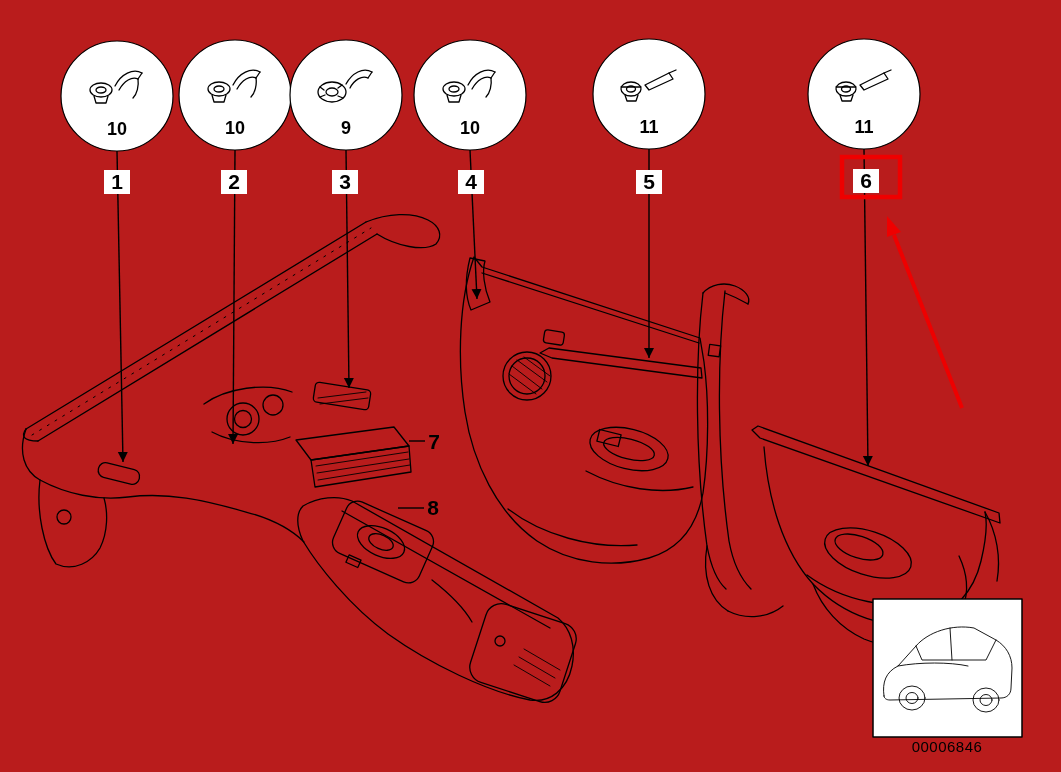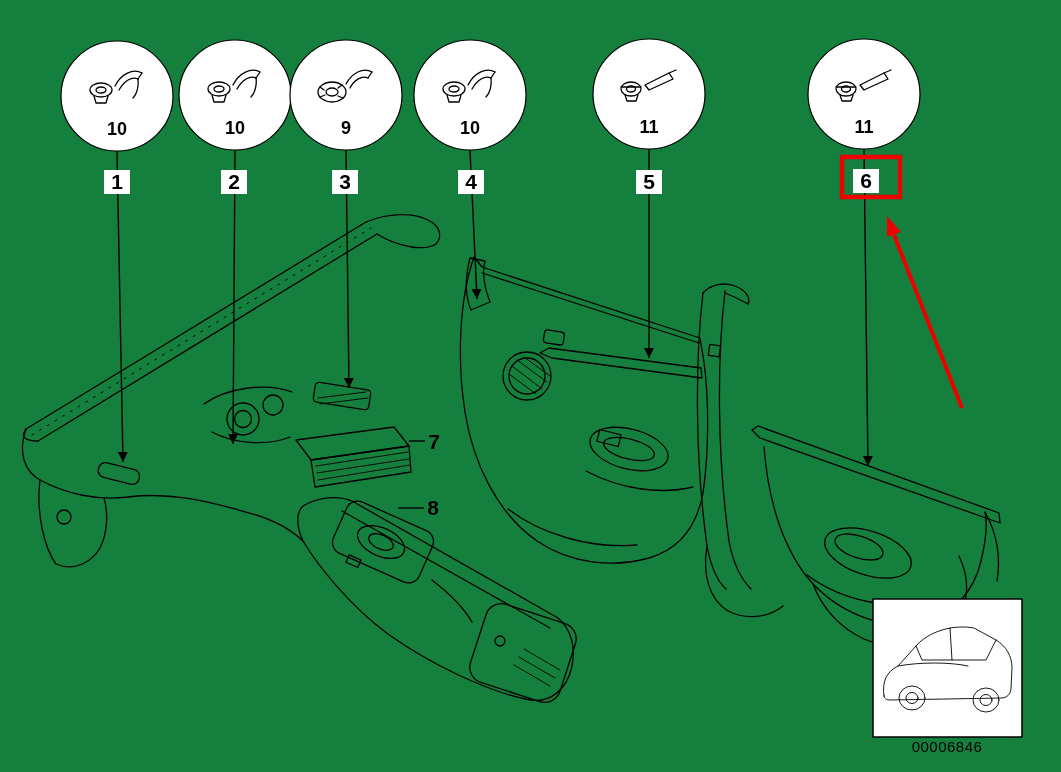--- a/index.html
+++ b/index.html
@@ -1,16 +1,16 @@
 <!DOCTYPE html>
 <html><head>
 <meta charset="utf-8">
 <style>
   html,body{margin:0;padding:0;background:#ffffff;}
-  .stage{position:relative;width:1061px;height:772px;background:#15803d;overflow:hidden;
+  .stage{position:relative;width:1061px;height:772px;background:#b91c1c;overflow:hidden;
          font-family:"Liberation Sans",sans-serif;}
   svg{display:block;width:100%;height:100%;}
   .art{stroke:#000;fill:none;stroke-width:1.3;stroke-linecap:round;stroke-linejoin:round;}
   .thin{stroke-width:0.9;}
   .balloon{fill:#ffffff;stroke:#000;stroke-width:1.2;}
   .glyph{stroke:#000;fill:none;stroke-width:1.3;stroke-linecap:round;stroke-linejoin:round;}
   .lead{stroke:#000;stroke-width:1.4;fill:none;}
   .lbl-bg{fill:#ffffff;}
   .t-part{font-family:"Liberation Sans",sans-serif;font-size:18px;font-weight:700;fill:#000;text-anchor:middle;}
   .t-call{font-family:"Liberation Sans",sans-serif;font-size:21px;font-weight:700;fill:#000;text-anchor:middle;}

